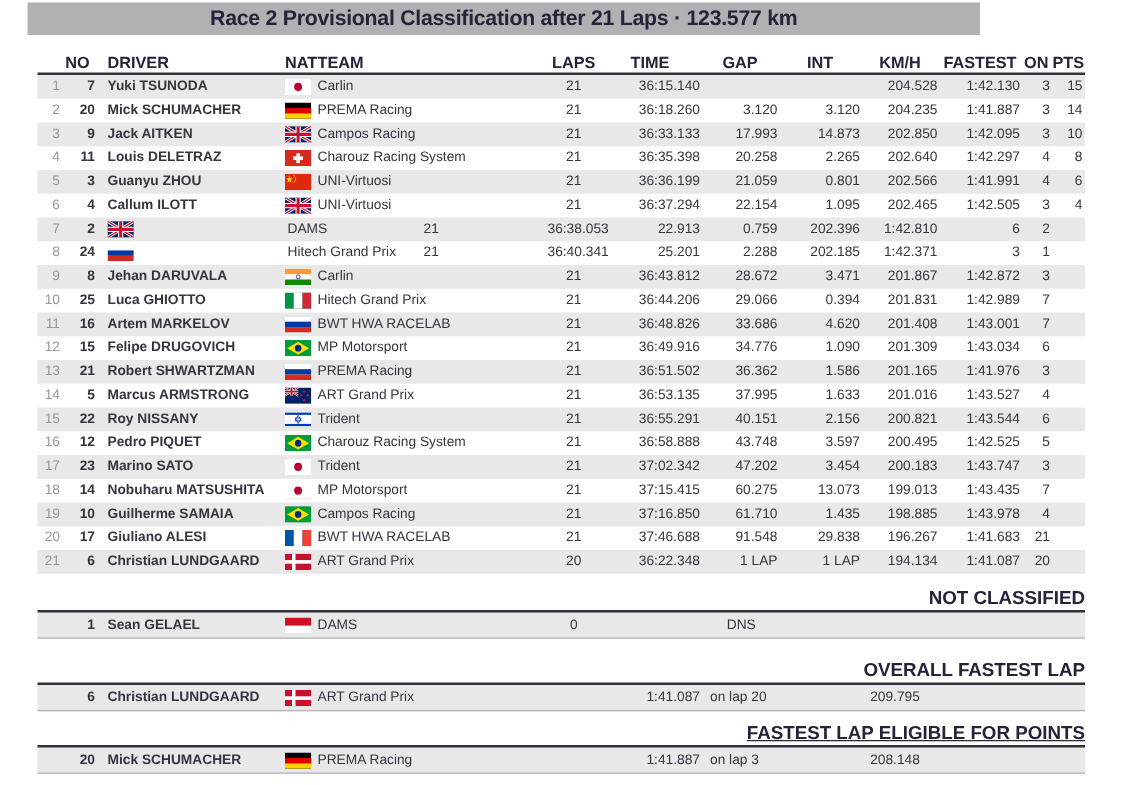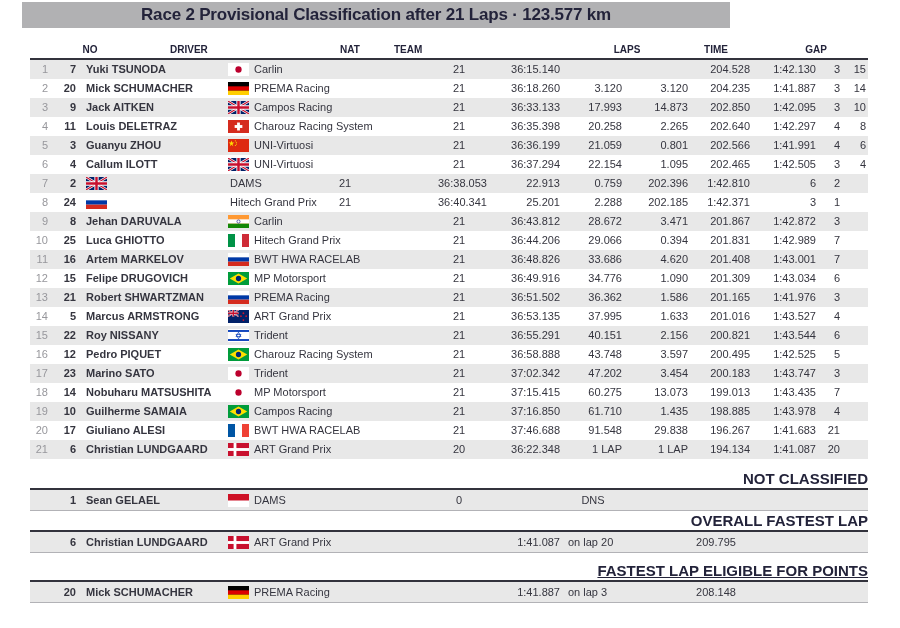--- a/index.html
+++ b/index.html
@@ -1,46 +1,46 @@
 <!DOCTYPE html>
 <html><head>
 <meta charset="utf-8">
 <style>
   html,body{margin:0;padding:0;background:#fff;overflow:hidden;}
   body{width:900px;height:628px;position:relative;
        font-family:"Liberation Sans", sans-serif;color:#35353f;}
-  .titlebar{position:absolute;left:22px;top:2px;width:708px;height:26px;
+  .titlebar{position:absolute;left:22px;top:2px;width:762px;height:26px;
        background:var(--bar-bg,#b1b1b3);color:var(--ink,#23233a);
        font-size:17px;font-weight:700;letter-spacing:-0.2px;
        text-align:center;line-height:26px;white-space:nowrap;}
   .sheet{position:absolute;left:30px;top:42px;width:838px;}
   .grid{display:grid;align-items:center;
        grid-template-columns:18px 28px 10px 142px 24px 186px 42px 82px 62px 66px 62px 66px 24px 26px;}
-  .hdr{height:16px;font-size:10px;font-weight:700;color:var(--ink,#23233a);
-       border-bottom:2px solid #32323c;gap:28px;}
+  .hdr{height:16px;font-size:13px;font-weight:700;color:var(--ink,#23233a);
+       border-bottom:2px solid #32323c;}
   .hdr .t-c{text-align:center;line-height:16px;}
   .hdr .c-driver,.hdr .c-team,.hdr .c-nat{text-align:left;}
   .row{height:19px;font-size:11px;line-height:19px;}
   .row:nth-child(odd){background:var(--stripe,#e8e8e8);}
   .t-c{white-space:nowrap;}
   .c-pos{text-align:right;color:#97979c;}
   .c-no{text-align:right;font-weight:700;}
   .c-driver{font-weight:700;}
   .c-nat{display:flex;align-items:center;}
   .c-team{padding-left:2px;}
   .c-laps{text-align:center;}
   .c-time,.c-gap,.c-int,.c-kmh,.c-fastest,.c-on,.c-pts{text-align:right;padding-right:2px;}
   .flag{display:inline-block;width:21px;height:13px;line-height:0;
        box-shadow:inset 0 0 0 1px rgba(0,0,0,0.18);}
   .flag svg{display:block;}
   .sec-title{text-align:right;font-size:15px;font-weight:700;color:var(--ink,#23233a);
        height:14px;line-height:14px;}
   .sec-row{height:20px;font-size:11px;line-height:20px;background:var(--stripe,#e8e8e8);
        border-top:2px solid #32323c;border-bottom:1px solid #b2b2b6;}
-  .mt13{margin-top:13px;} .mt9{margin-top:3px;} .mt11{margin-top:11px;text-decoration:underline;}
+  .mt13{margin-top:13px;} .mt9{margin-top:19px;} .mt11{margin-top:11px;text-decoration:underline;}
   .sp2{height:2px;} .c-onlap{grid-column:9 / span 2;text-align:left;padding-left:6px;}
   .sec-row .c-kmh{text-align:center;padding-right:10px;}
   .sec-row .c-gap{text-align:center;padding-right:0;}
 </style>
 </head>
 <body style="--bar-bg: #b1b1b3; --ink: #23233a; --stripe: #e8e8e8;">
 
 <div class="titlebar">Race 2 Provisional Classification after 21 Laps · 123.577 km</div>
 
 <div class="sheet">

